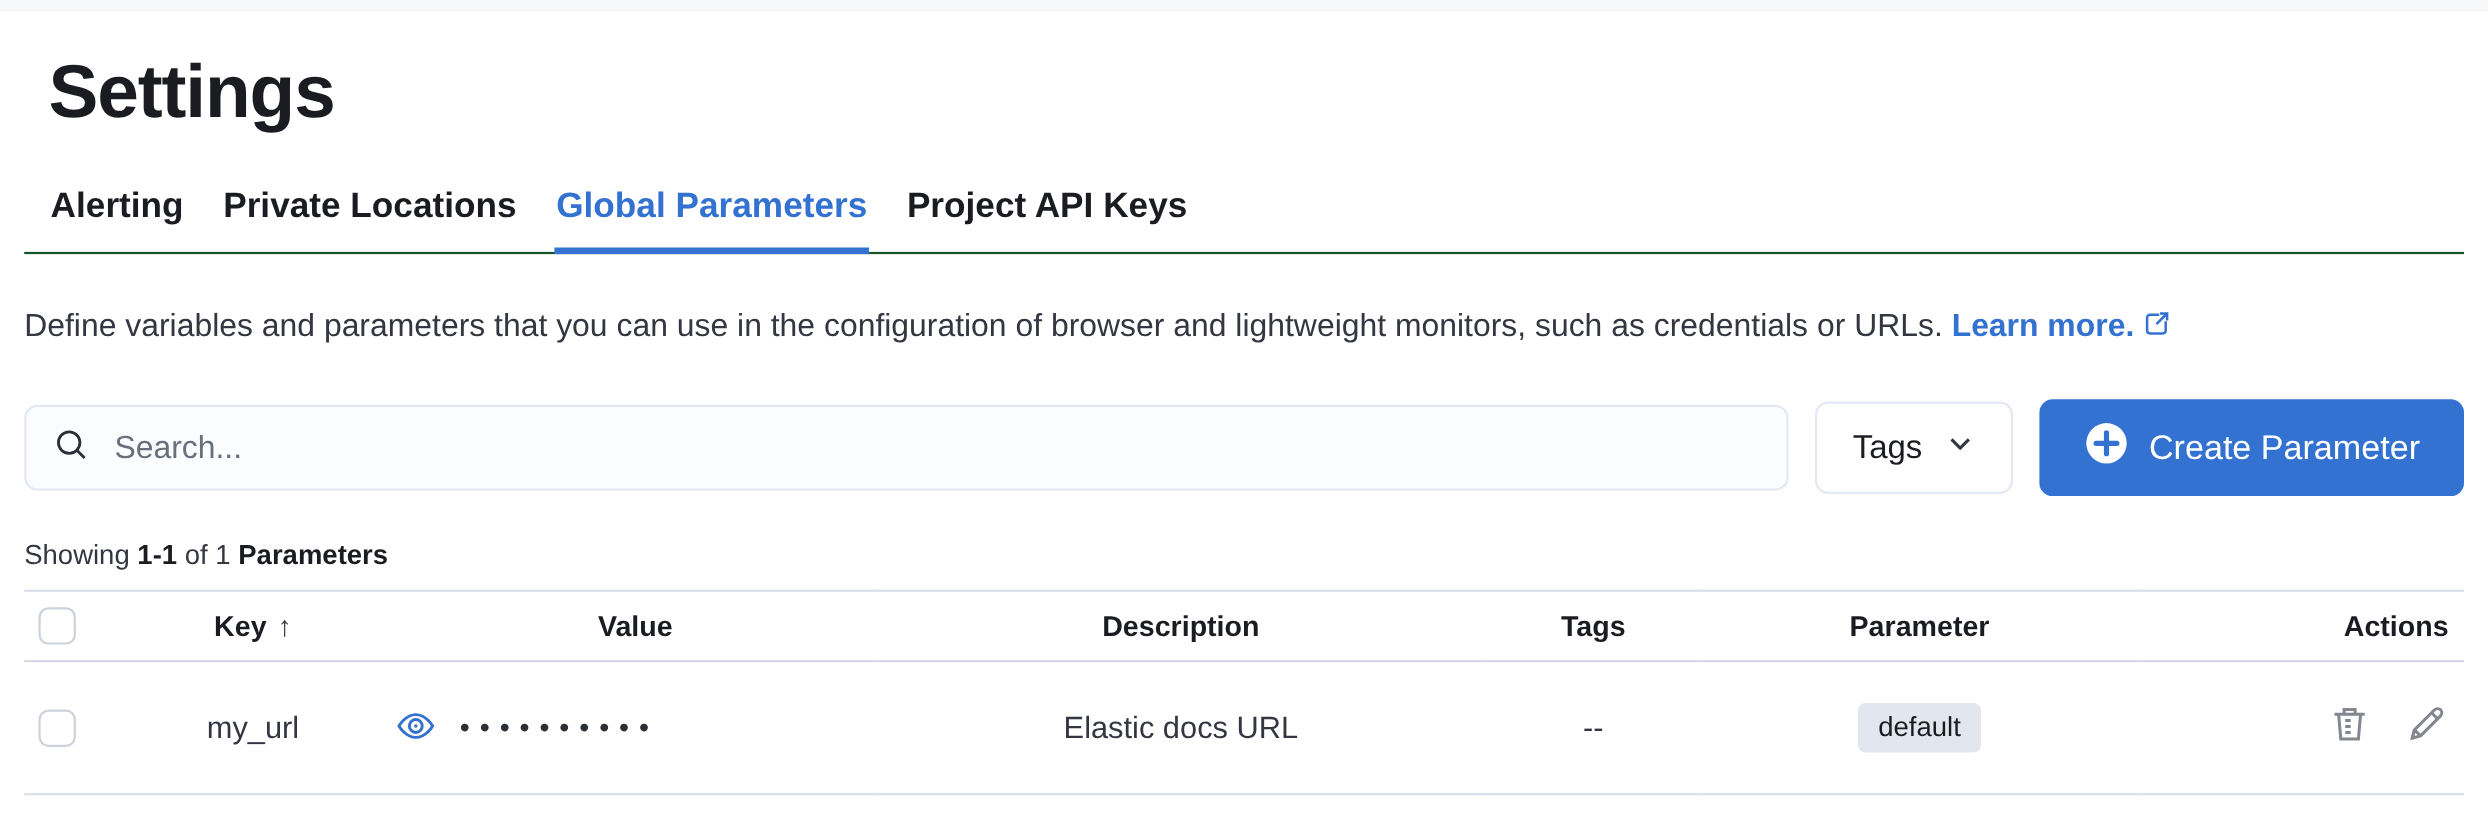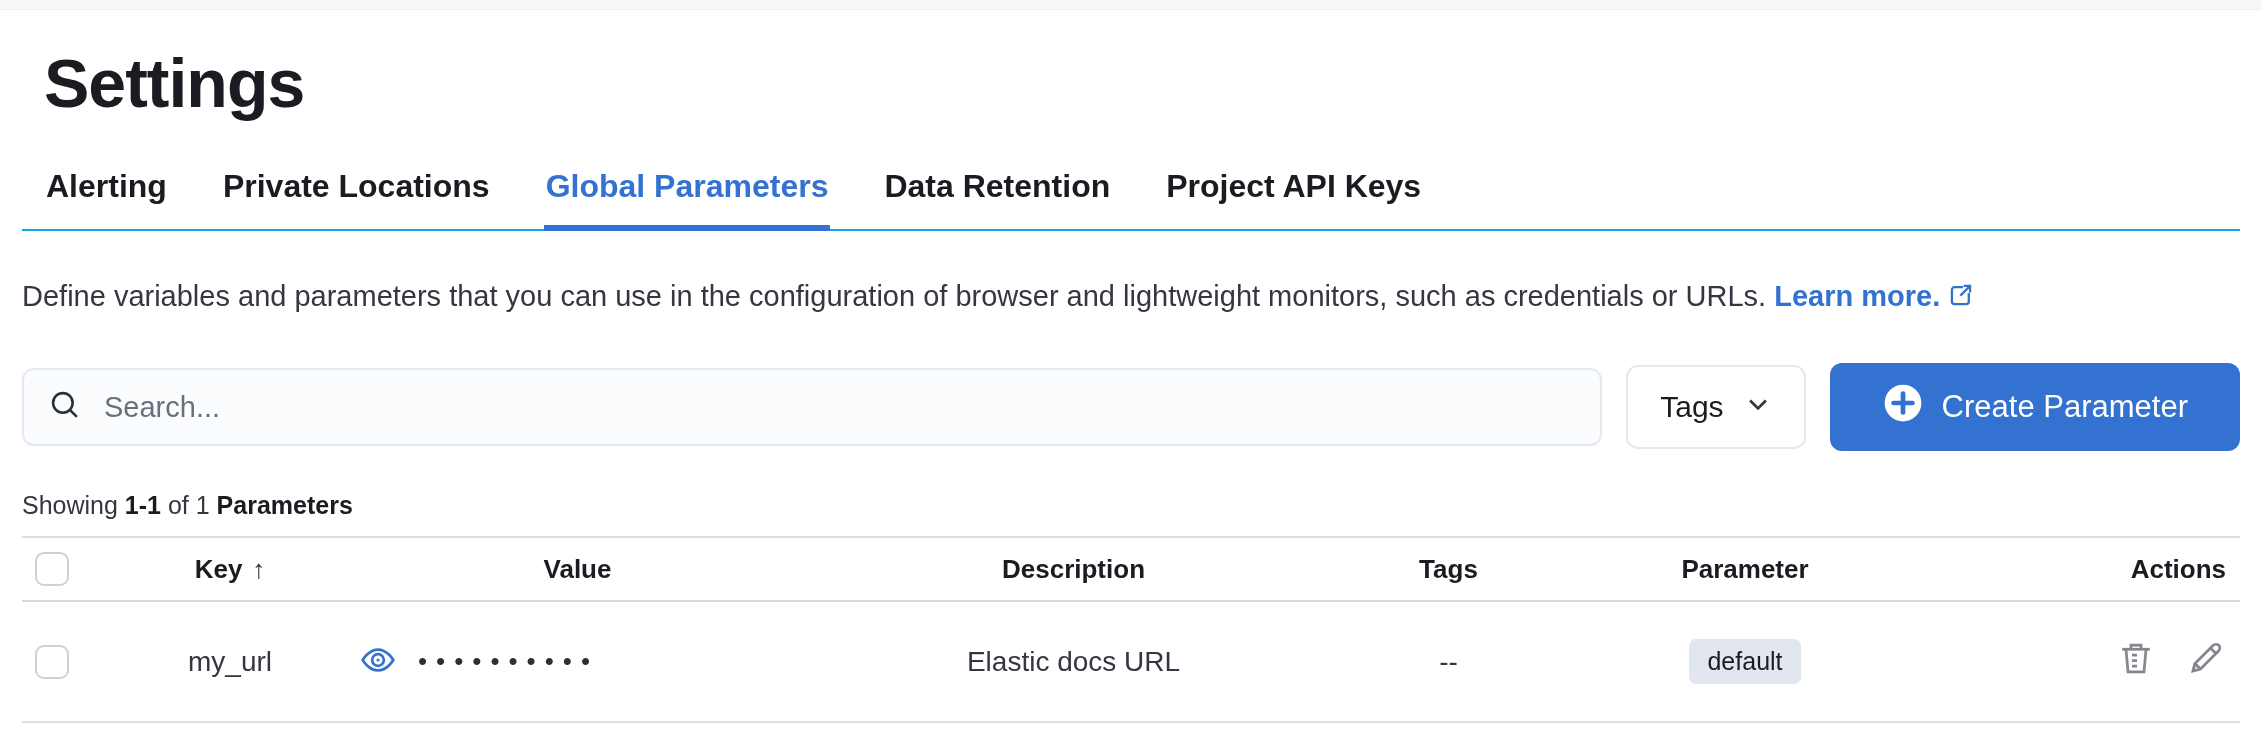--- a/index.html
+++ b/index.html
@@ -13,23 +13,23 @@
   .container { padding: 0 22px; }
 
   
   .page-title {
     margin: 34px 0 0 22px;
     font-size: 68px; font-weight: 700; color:#1a1c21; letter-spacing:-1px;
   }
 
   
   .tabs {
-    display:flex; gap:52px; align-items:flex-end;
+    display:flex; gap:32px; align-items:flex-end;
     margin-top: 34px; padding-left: 22px;
-    border-bottom: 2px solid #0ea5e9;
+    border-bottom: 2px solid #14532d;
   }
   .tab {
     position:relative; cursor:pointer;
     padding: 12px 2px 24px;
     font-size: 32px; font-weight: 700; color:#1a1c21; white-space:nowrap;
   }
   .tab.active { color:#3372d0; }
   .tab.active::after {
     content:""; position:absolute; left:0; right:0; bottom:-2px;
     height:6px; background:#3372d0;
@@ -56,21 +56,21 @@
   }
   .search-input::placeholder { color:#69707d; }
   .tags-btn {
     flex:0 0 auto; height:84px; padding:0 32px;
     display:flex; align-items:center; gap:20px;
     background:#fff; border:2px solid #e3e8f2; border-radius:12px;
     font-size:30px; color:#1a1c21; cursor:pointer;
     font-family:"Liberation Sans",sans-serif;
   }
   .create-btn {
-    flex:0 0 auto; height:88px; padding:0 52px;
+    flex:0 0 auto; height:88px; padding:0 40px;
     display:flex; align-items:center; gap:18px;
     background:#3372d0; border:none; border-radius:12px;
     font-size:31px; font-weight:500; color:#fff; cursor:pointer;
     font-family:"Liberation Sans",sans-serif;
   }
 
   
   .summary { margin-top: 40px; font-size: 25px; color:#343741; }
   .summary b { color:#1a1c21; }
 
@@ -106,21 +106,20 @@
 <div class="top-strip"></div>
 
 <div class="container">
 
   <h1 class="page-title">Settings</h1>
 
   <nav class="tabs">
     <div class="tab">Alerting</div>
     <div class="tab">Private Locations</div>
     <div class="tab active">Global Parameters</div>
-    <div class="tab">Data Retention</div>
     <div class="tab">Project API Keys</div>
   </nav>
 
   <p class="description"><span>Define variables and parameters that you can use in the configuration of browser and lightweight monitors, such as credentials or URLs.</span>
     <a href="#" class="learn-more"><span>Learn more.</span><span class="ext-icon"><svg width="26" height="26" viewBox="0 0 16 16" fill="none" stroke="#3372d0" stroke-width="1.4">
             <path d="M9.2 3.2H4A1.6 1.6 0 0 0 2.4 4.8V12A1.6 1.6 0 0 0 4 13.6h7.2A1.6 1.6 0 0 0 12.8 12V6.8"></path>
             <path d="M9.6 2.4h4v4"></path>
             <path d="M13.4 2.6 7.6 8.4"></path>
           </svg></span></a></p>
 

